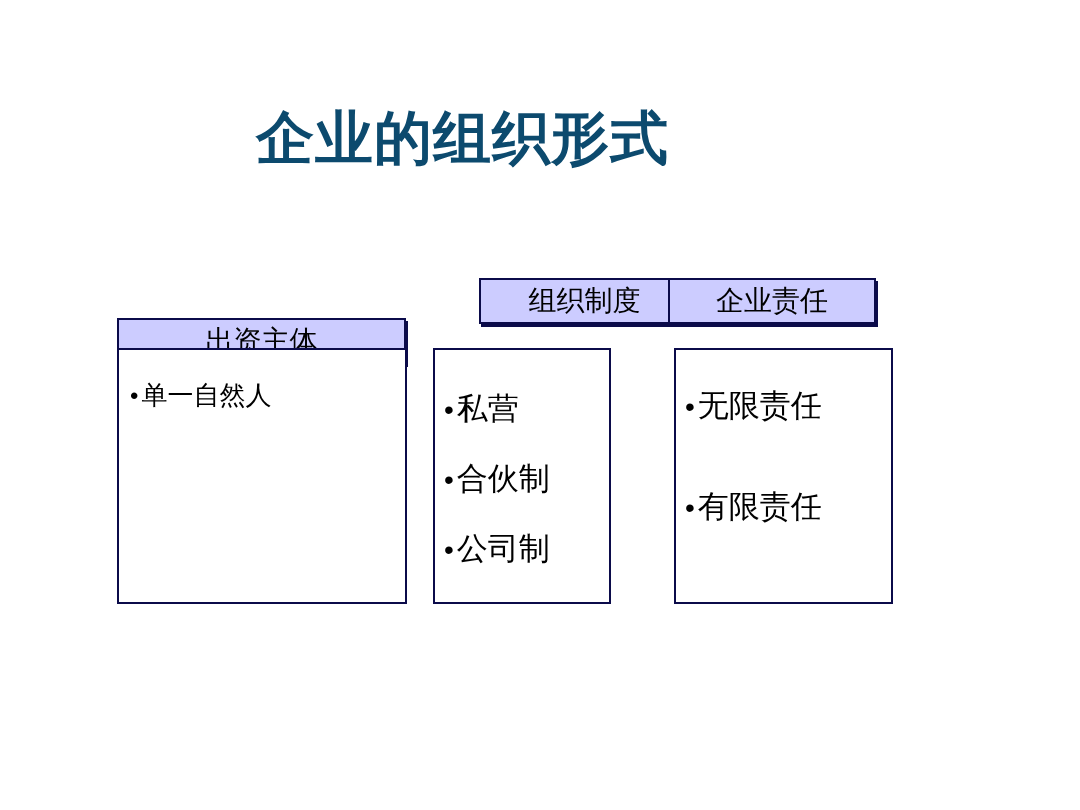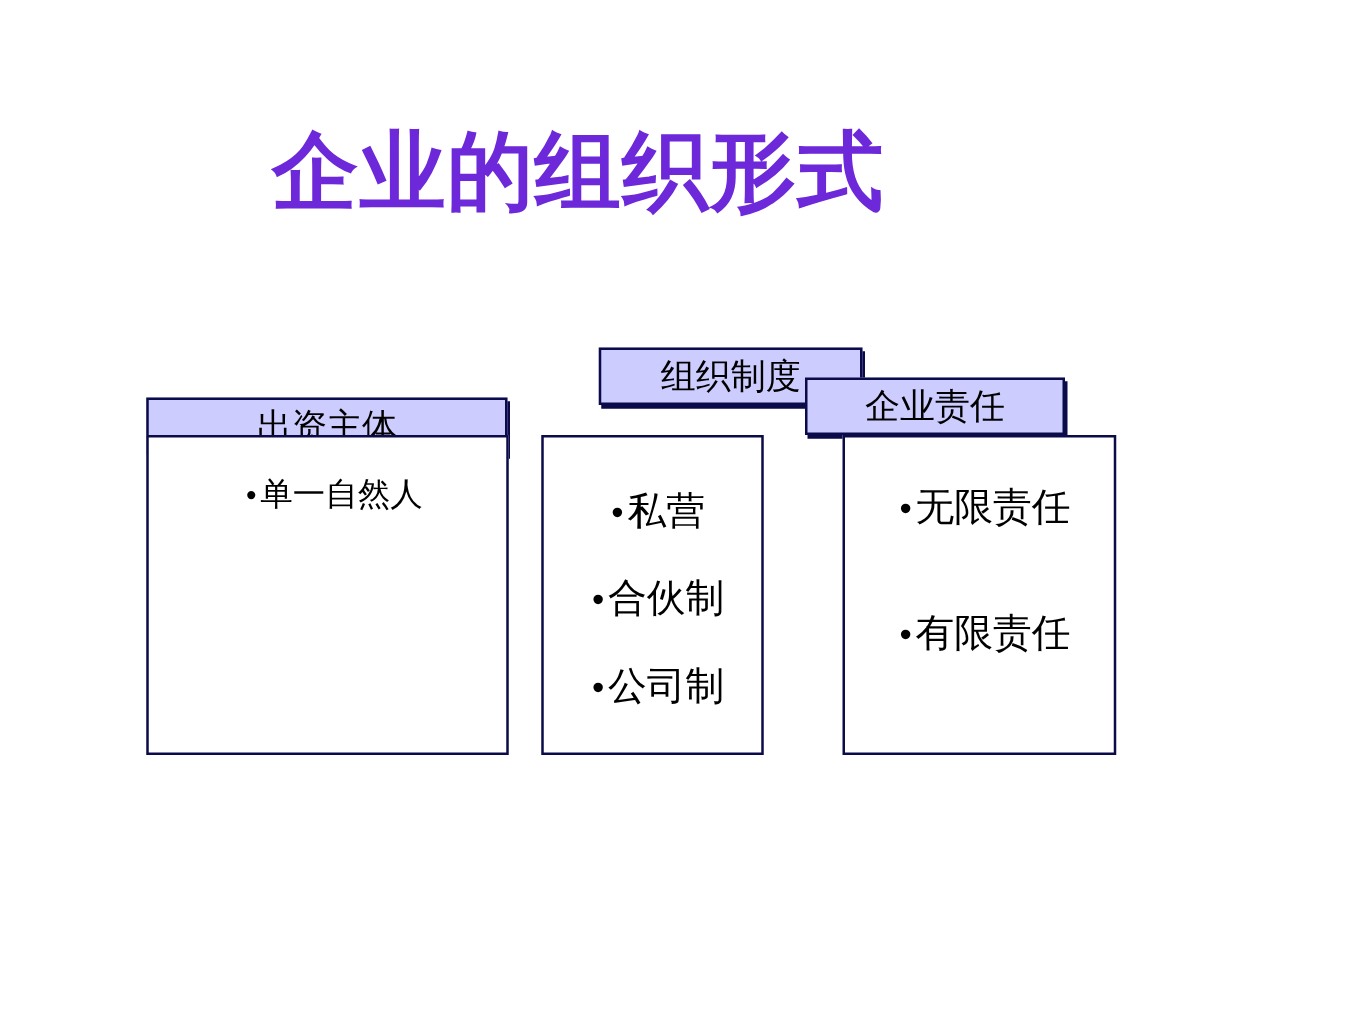--- a/index.html
+++ b/index.html
@@ -17,59 +17,58 @@
   }
   .slide-title {
     position: absolute;
     left: 0;
     top: 98px;
     width: 925px;
     margin: 0;
     text-align: center;
     font-family: "Liberation Sans", "DejaVu Sans", sans-serif;
     font-weight: bold;
-    font-size: 69px;
+    font-size: 58px;
     line-height: 80px;
     letter-spacing: 1px;
-    color: #6d28d9;
+    color: #0c4a6e;
   }
   .col-header {
     position: absolute;
     top: 278px;
     height: 46px;
     box-sizing: border-box;
     background: #ccccff;
     border: 2px solid #0b0b4a;
     box-shadow: 2px 3px 0 0 #0b0b4a;
     display: flex;
     align-items: center;
     justify-content: center;
     font-size: 28px;
     color: #000000;
   }
   .col-header.h1 { left: 117px; width: 289px; margin-top: 40px; }
   .col-header.h2 { left: 435px; width: 211px; margin-left: 44px; }
-  .col-header.h3 { left: 644px; width: 208px; margin-top: 24px; }
+  .col-header.h3 { left: 668px; width: 208px; }
 
   .content-box {
     position: absolute;
     top: 348px;
     height: 256px;
     box-sizing: border-box;
     background: #ffffff;
     border: 2px solid #0b0b4a;
     color: #000000;
   }
   .content-box.b1 { left: 117px; width: 290px; padding: 29px 0 0 11px; }
   .content-box.b2 { left: 433px; width: 178px; padding: 39px 0 0 9px;  }
   .content-box.b3 { left: 674px; width: 219px; padding: 36px 0 0 9px;  }
 
   .item {
     white-space: nowrap;
-    text-align: center;
   }
   .b1 .item { font-size: 26px; line-height: 34px; margin-bottom: 34px; }
   .b2 .item { font-size: 31px; line-height: 40px; margin-bottom: 29px; }
   .b3 .item { font-size: 31px; line-height: 40px; }
   .b3 .item + .item { margin-top: 60px; }
 
   .bullet {
     display: inline-block;
     margin-right: 3px;
     font-family: "Liberation Sans", "DejaVu Sans", sans-serif;

